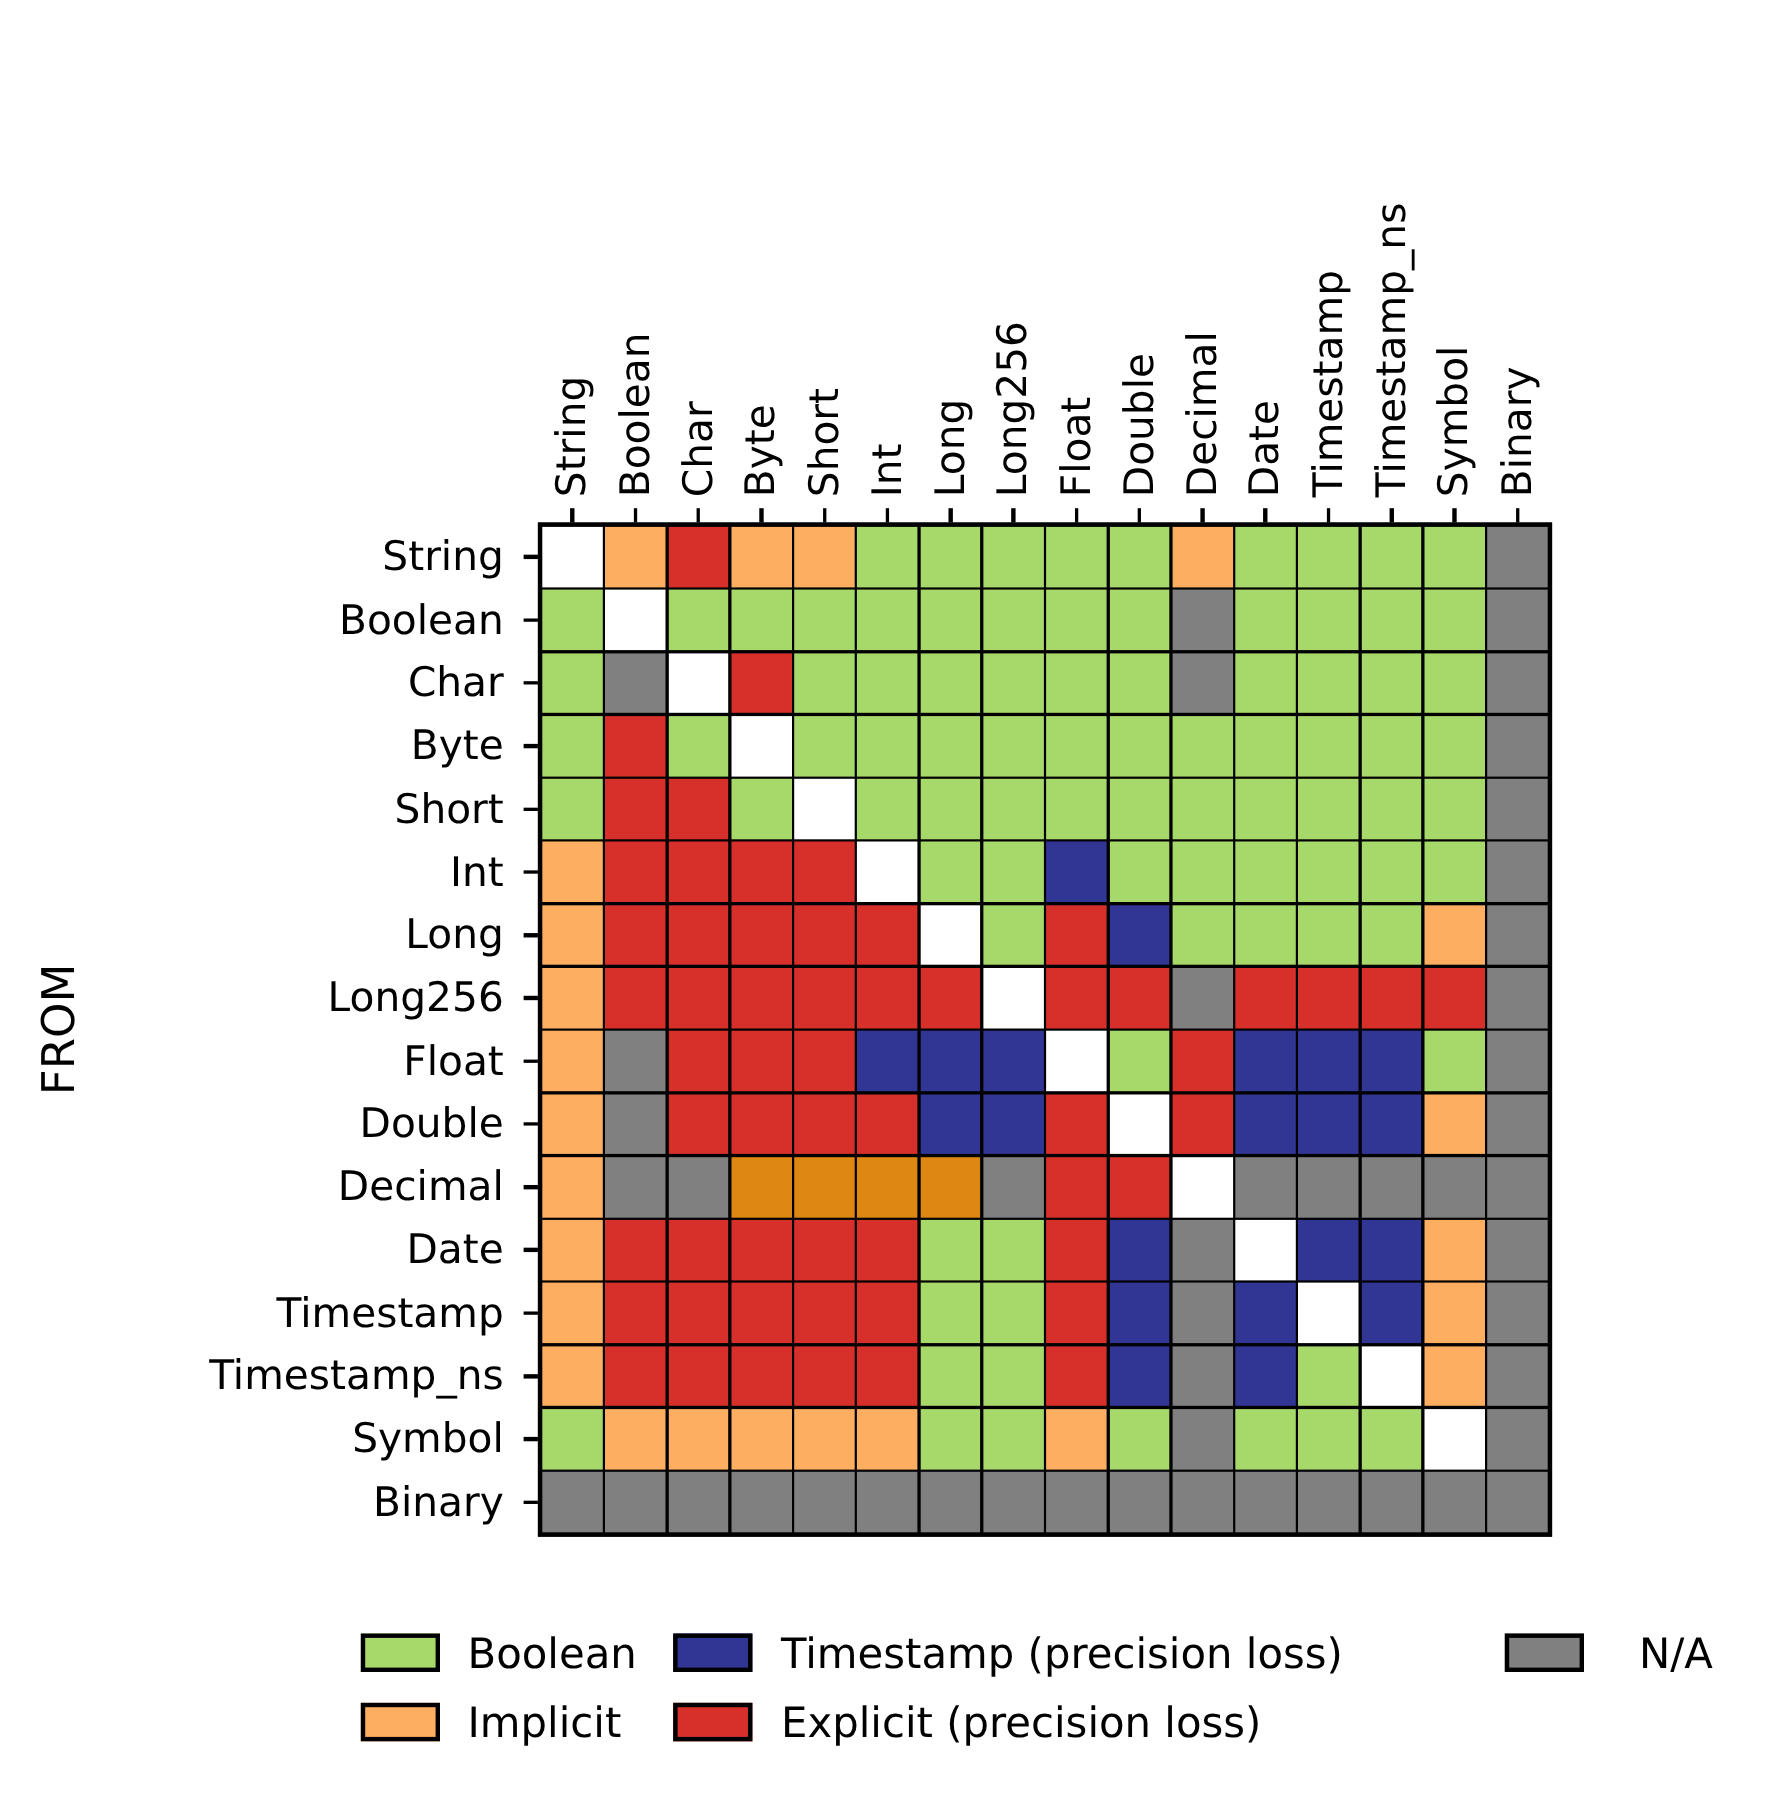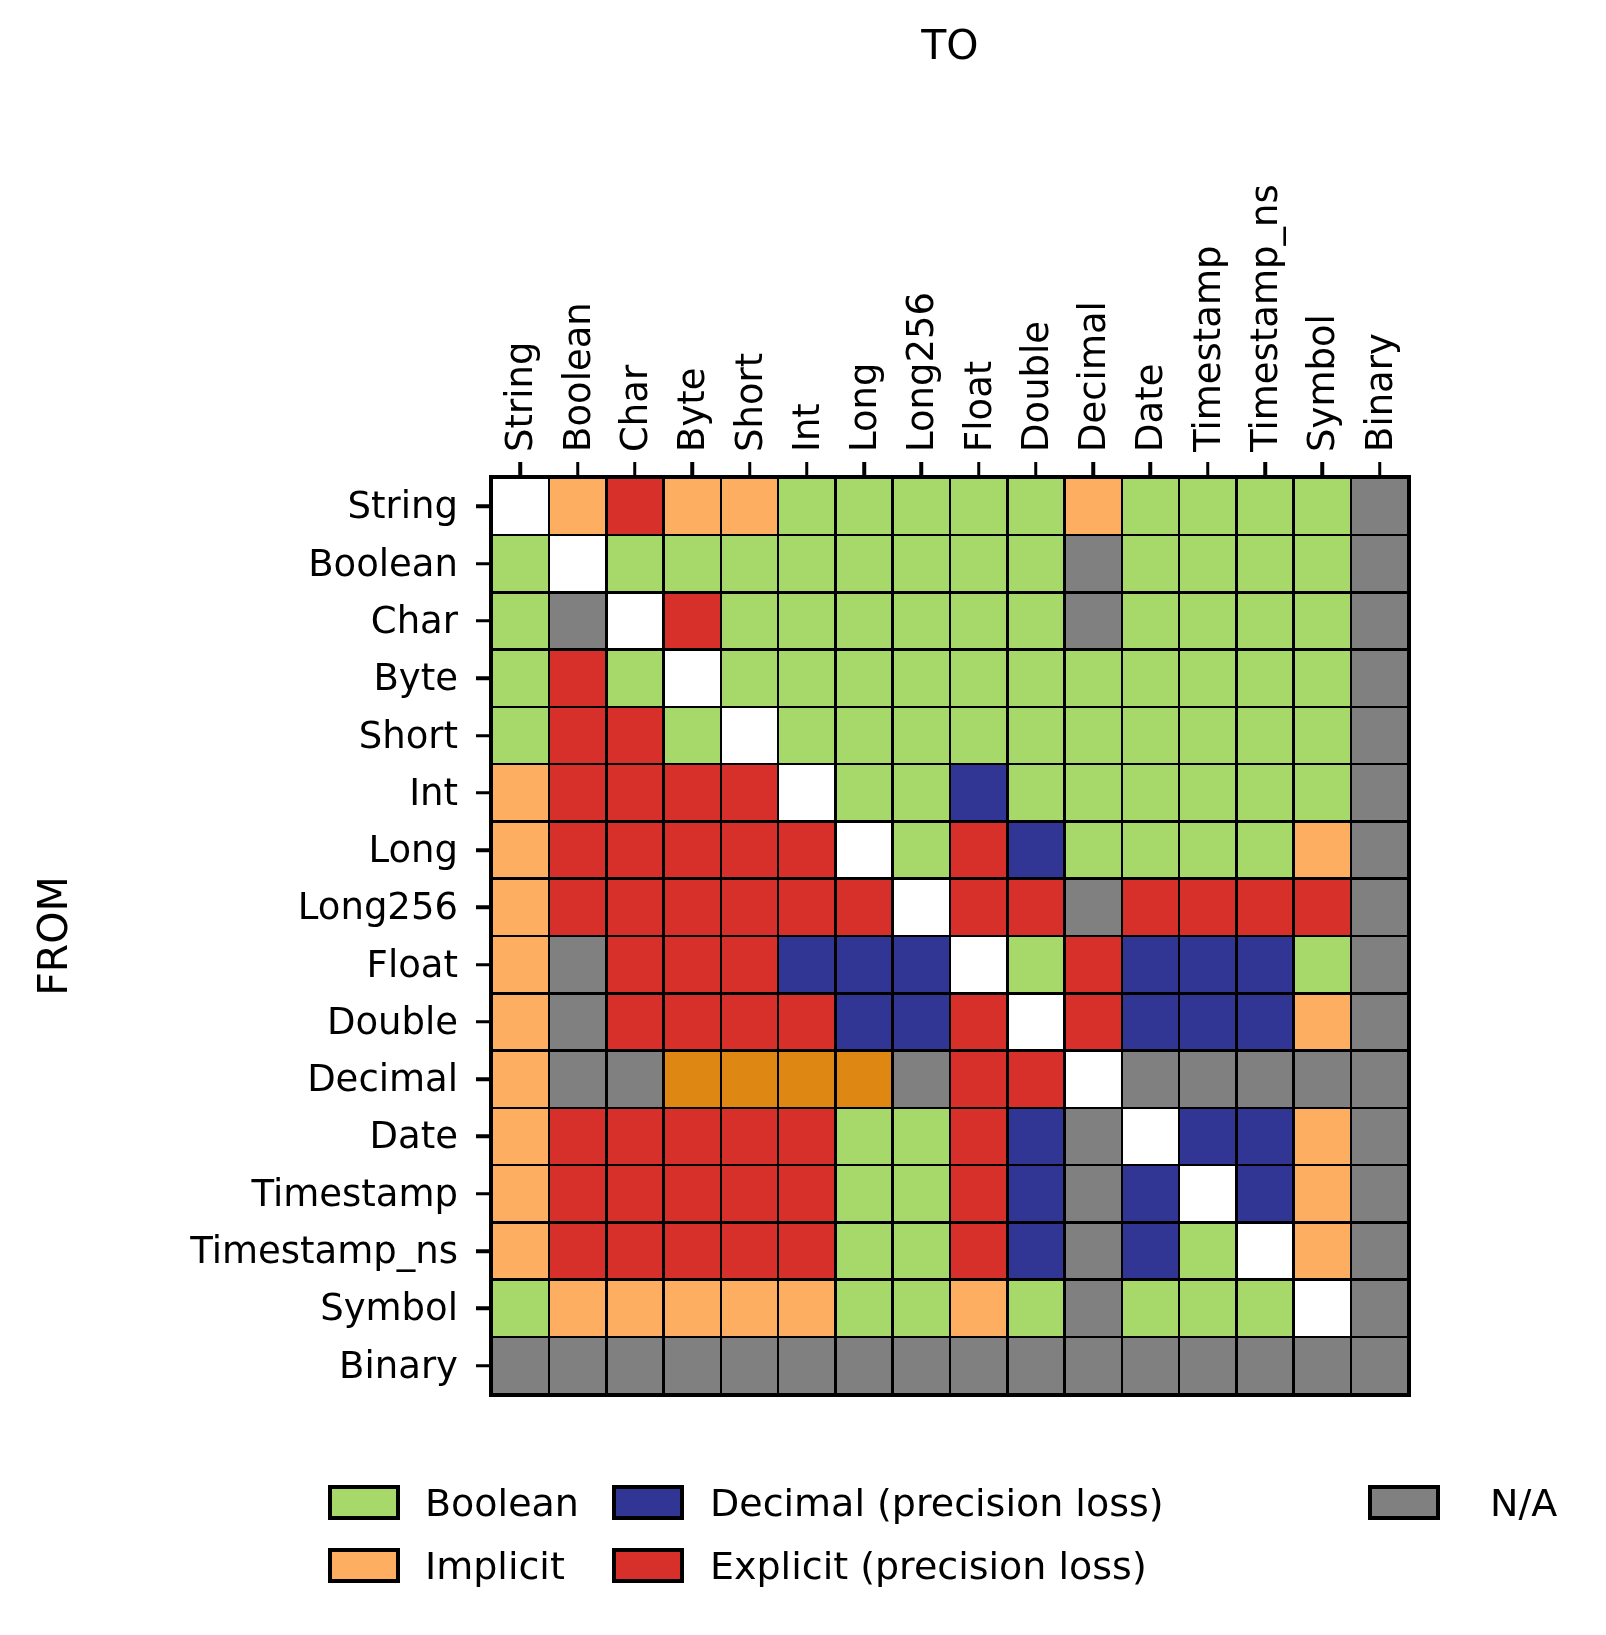--- a/index.html
+++ b/index.html
@@ -103,21 +103,20 @@
     display: flex;
     align-items: center;
     font-size: 38px;
     white-space: nowrap;
   }
 </style>
 </head>
 <body>
 
 <div class="figure">
-  <div class="axis-title-top">TO</div>
   <div class="axis-title-left">
     <span>FROM</span>
   </div>
 
   <div id="col-labels">
       <div class="col-label" style="left: 520.391px; top: 456px; transform: translate(-50%, -100%);"><span>String</span></div>
       <div class="col-label" style="left: 577.672px; top: 456px; transform: translate(-50%, -100%);"><span>Boolean</span></div>
       <div class="col-label" style="left: 634.953px; top: 456px; transform: translate(-50%, -100%);"><span>Char</span></div>
       <div class="col-label" style="left: 692.234px; top: 456px; transform: translate(-50%, -100%);"><span>Byte</span></div>
       <div class="col-label" style="left: 749.516px; top: 456px; transform: translate(-50%, -100%);"><span>Short</span></div>
@@ -446,19 +445,19 @@
       <div class="cell" style="background: rgb(128, 128, 128);"></div>
       <div class="cell" style="background: rgb(128, 128, 128);"></div>
     </div>
 
   <div id="legend">
       <div class="legend-swatch" style="left: 328px; top: 1485px; background: rgb(166, 217, 106);"></div>
       <div class="legend-label" style="left: 425px; top: 1485px;">Boolean</div>
       <div class="legend-swatch" style="left: 328px; top: 1548px; background: rgb(253, 174, 97);"></div>
       <div class="legend-label" style="left: 425px; top: 1548px;">Implicit</div>
       <div class="legend-swatch" style="left: 612px; top: 1485px; background: rgb(49, 54, 149);"></div>
-      <div class="legend-label" style="left: 710px; top: 1485px;">Decimal (precision loss)</div>
+      <div class="legend-label" style="left: 710px; top: 1485px;">Timestamp (precision loss)</div>
       <div class="legend-swatch" style="left: 612px; top: 1548px; background: rgb(215, 48, 42);"></div>
       <div class="legend-label" style="left: 710px; top: 1548px;">Explicit (precision loss)</div>
       <div class="legend-swatch" style="left: 1368px; top: 1485px; background: rgb(128, 128, 128);"></div>
       <div class="legend-label" style="left: 1490px; top: 1485px;">N/A</div>
     </div>
 </div>
 
 </body></html>

